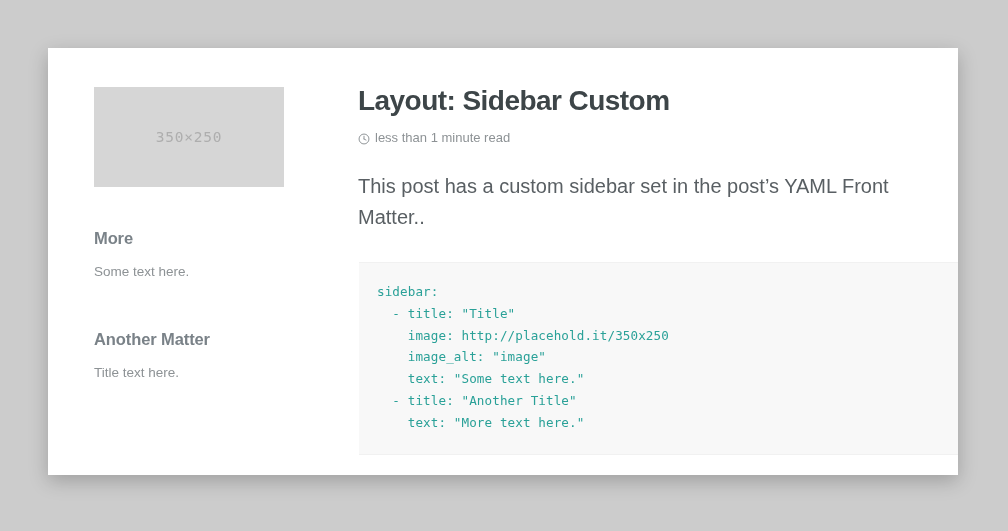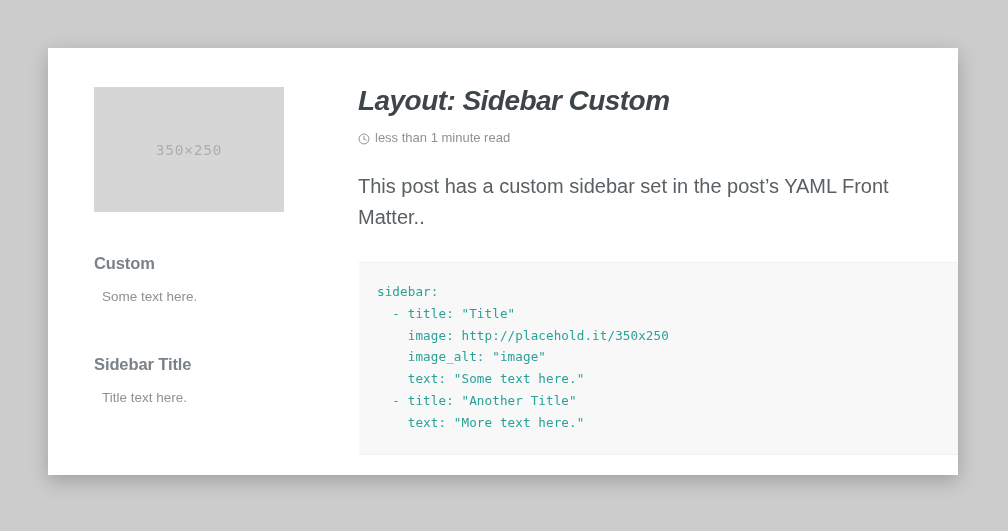--- a/index.html
+++ b/index.html
@@ -28,21 +28,21 @@
 
   
   #sidebar {
     position: absolute;
     left: 46px;
     top: 39px;
     width: 250px;
   }
   .sidebar-image {
     width: 190px;
-    height: 125px;
+    height: 100px;
     background: #d6d6d6;
     display: flex;
     align-items: center;
     justify-content: center;
   }
   .sidebar-image-label {
     font-family: "DejaVu Sans Mono", "Liberation Mono", monospace;
     font-size: 14.5px;
     letter-spacing: 0.8px;
     color: #aeaeae;
@@ -55,39 +55,38 @@
   .sidebar-title {
     font-size: 16.5px;
     font-weight: bold;
     color: #7a8288;
     margin: 0 0 14px 0;
     letter-spacing: -0.1px;
   }
   .sidebar-text {
     font-size: 13.5px;
     color: #8d9295;
-    margin: 8px;
+    margin: 0;
     line-height: 1.5;
   }
 
   
   #main {
     position: absolute;
     left: 310px;
     top: 36px;
     width: 600px;
   }
   .post-title {
     font-size: 28px;
     font-weight: bold;
     color: #3d4548;
     margin: 0;
     letter-spacing: -0.55px;
     line-height: 1.2;
-    font-style: italic;
   }
   .post-meta {
     display: flex;
     align-items: flex-end;
     gap: 5px;
     margin-top: 12px;
     font-size: 13px;
     color: #8d9295;
   }
   .clock-icon {
@@ -133,26 +132,26 @@
 
 <div id="page-card">
 
   <aside id="sidebar">
 
     <div class="sidebar-image">
       <span class="sidebar-image-label">350×250</span>
     </div>
 
     <div class="sidebar-entry first">
-      <h3 class="sidebar-title">Custom</h3>
+      <h3 class="sidebar-title">More</h3>
       <p class="sidebar-text">Some text here.</p>
     </div>
 
     <div class="sidebar-entry next">
-      <h3 class="sidebar-title">Sidebar Title</h3>
+      <h3 class="sidebar-title">Another Matter</h3>
       <p class="sidebar-text">Title text here.</p>
     </div>
 
   </aside>
 
   <main id="main">
 
     <h1 class="post-title">Layout: Sidebar Custom</h1>
 
     <div class="post-meta">

